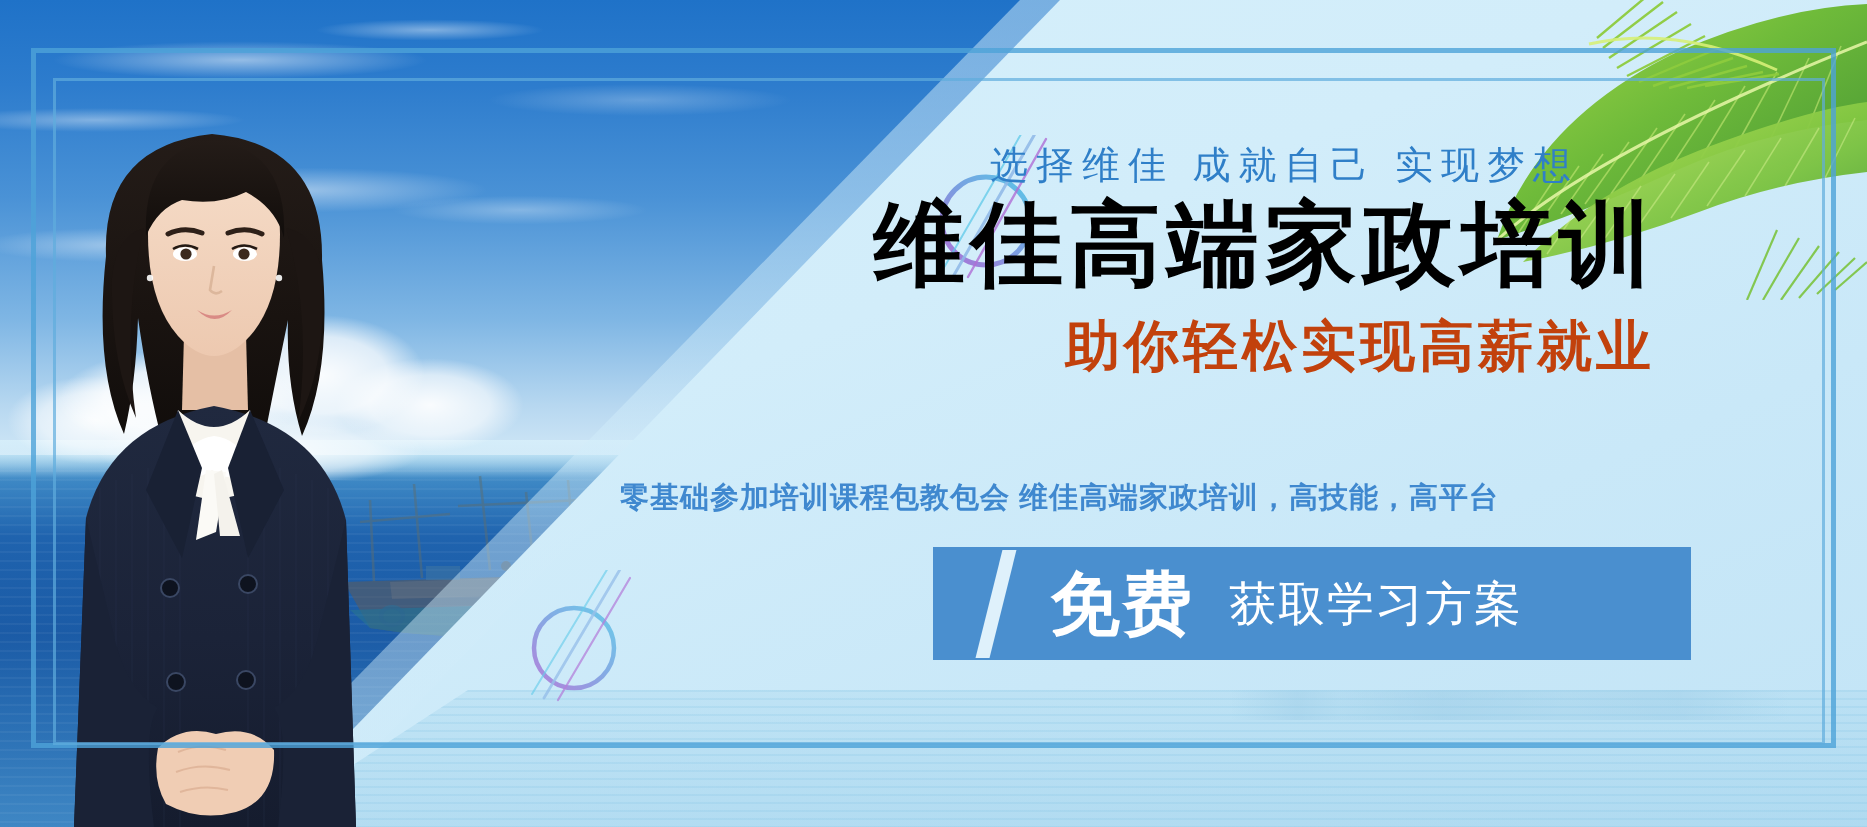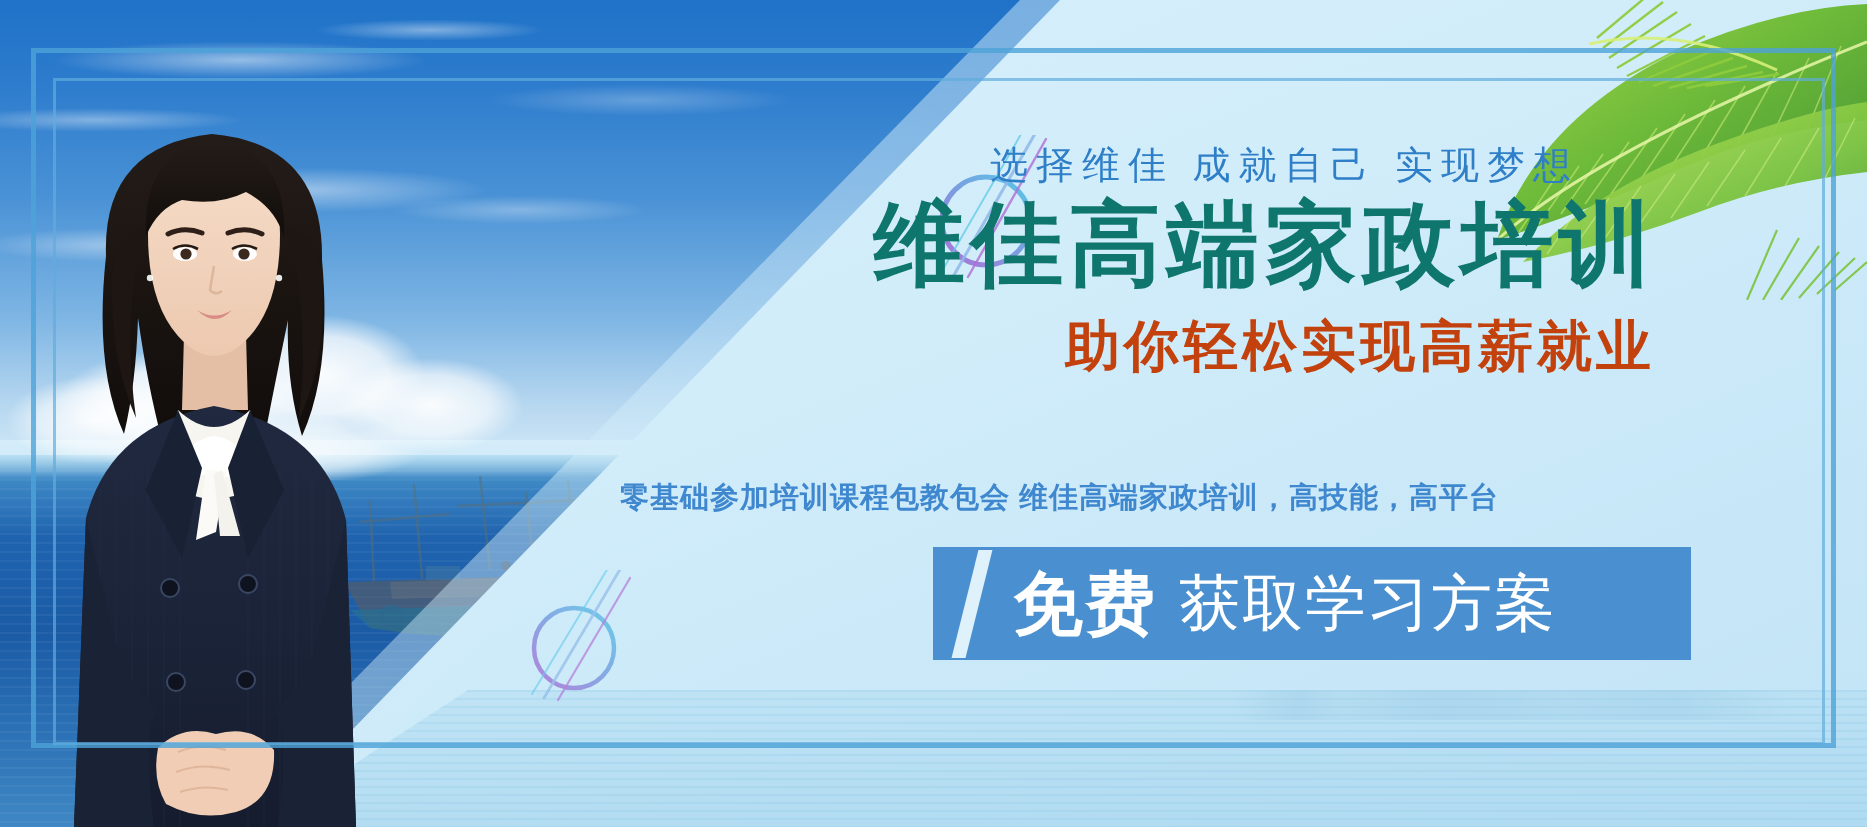--- a/index.html
+++ b/index.html
@@ -201,21 +201,21 @@
     font-weight: 400;
     white-space: nowrap;
   }
   .main-title {
     position: absolute;
     left: 873px; top: 196px;
     width: 860px;
     font-size: 92px;
     font-weight: 900;
     letter-spacing: 6px;
-    color: #0f766e;
+    color: #000000;
     white-space: nowrap;
     line-height: 1.05;
   }
   .sub-title {
     position: absolute;
     left: 1065px; top: 310px;
     width: 620px;
     font-size: 55px;
     font-weight: 700;
     letter-spacing: 4px;
@@ -235,41 +235,42 @@
 
   
   .cta {
     position: absolute;
     left: 933px; top: 547px;
     width: 758px; height: 113px;
     background: #4a8fcf;
     display: flex;
     align-items: center;
     box-sizing: border-box;
-    padding-left: 32px;
+    padding-left: 56px;
+    gap: 13px;
   }
   .cta-slash {
     width: 14px;
     height: 108px;
     margin-right: 34px;
     background: #dff1fb;
     transform: skewX(-14deg);
     flex: 0 0 auto;
   }
   .cta-strong {
     font-size: 70px;
     font-weight: 700;
     color: #ffffff;
     letter-spacing: 2px;
     line-height: 1;
     margin-right: 22px;
     white-space: nowrap;
   }
   .cta-rest {
-    font-size: 61px;
+    font-size: 47px;
     font-weight: 400;
     color: #ffffff;
     letter-spacing: 2px;
     line-height: 1;
     white-space: nowrap;
   }
 </style>
 </head>
 <body>
 

